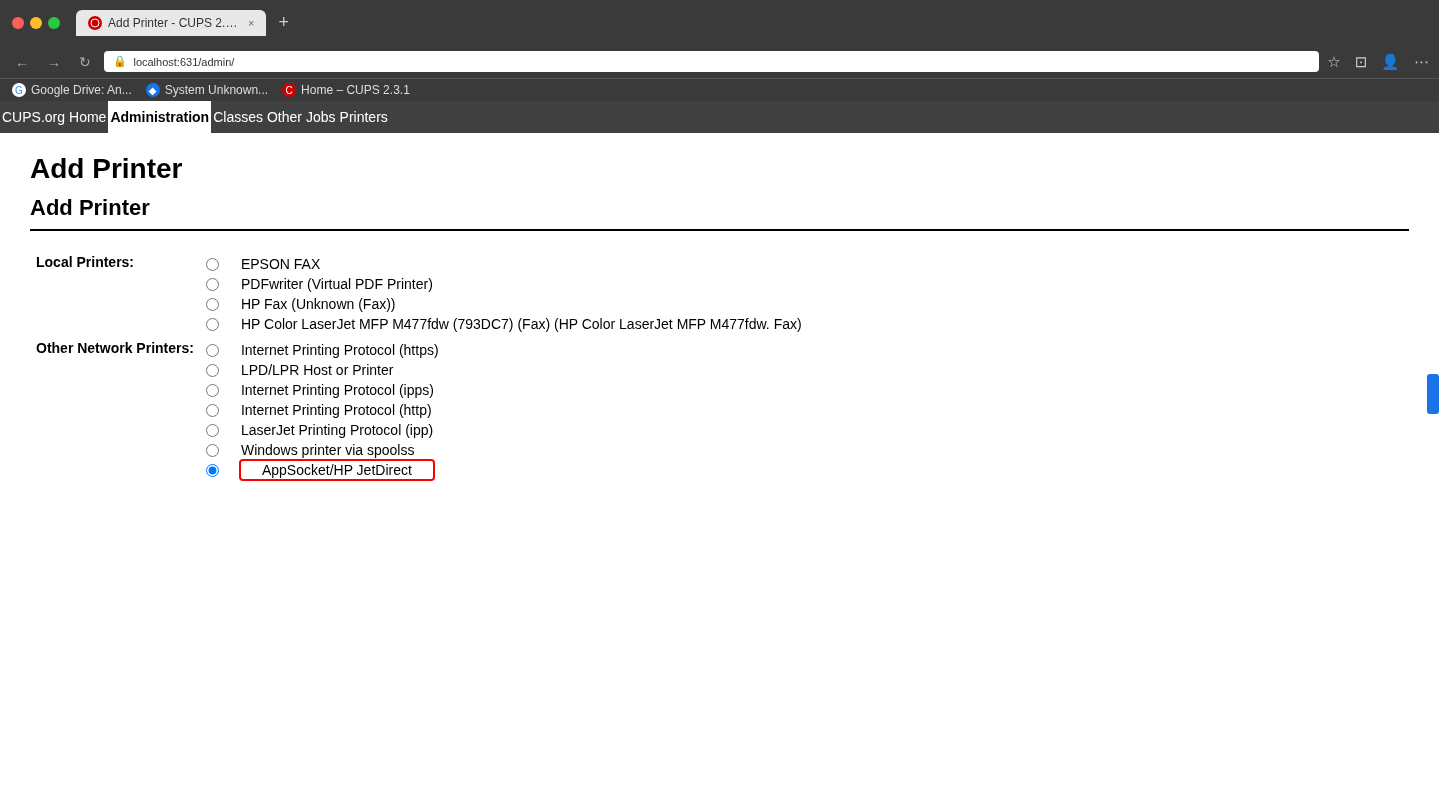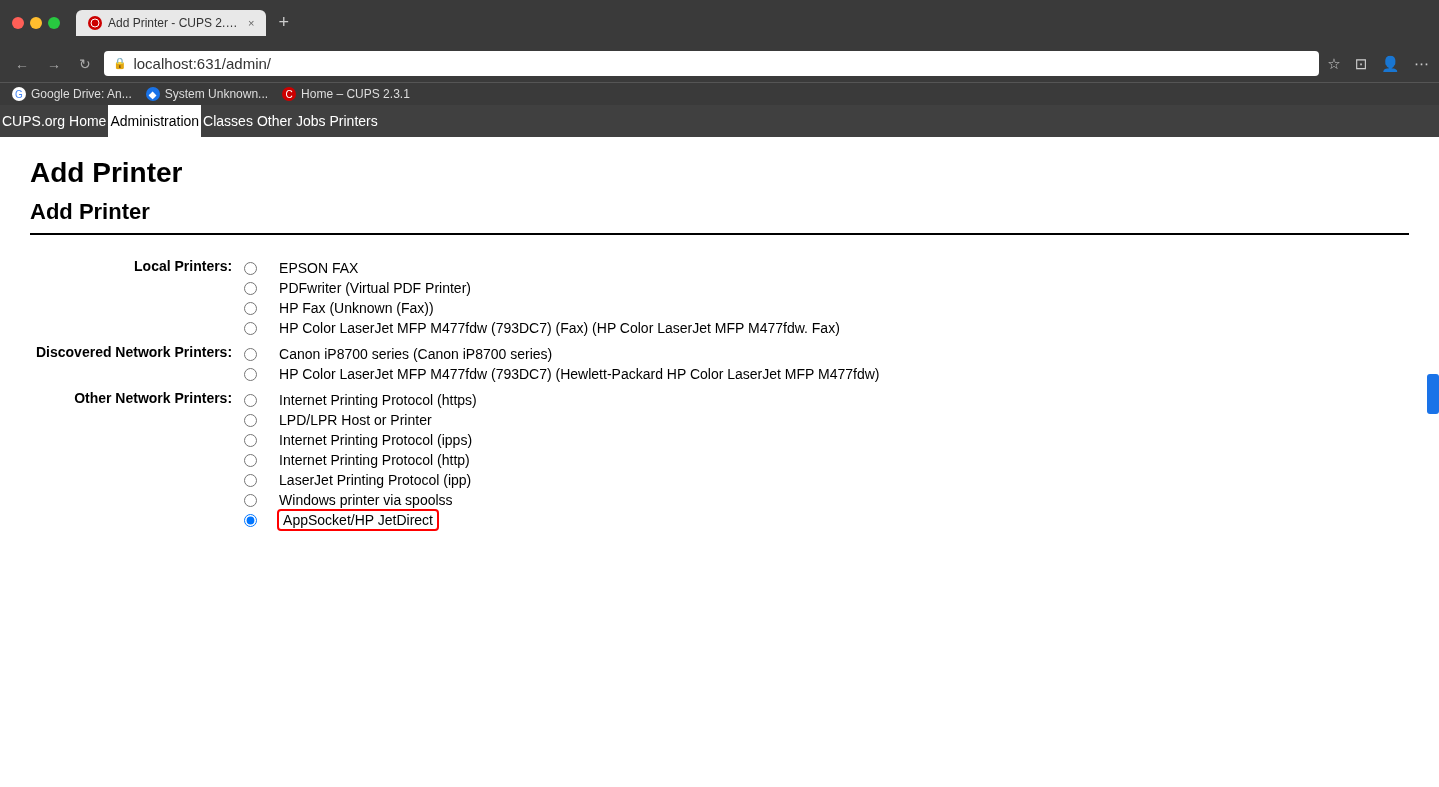--- a/index.html
+++ b/index.html
@@ -19,50 +19,50 @@
     .tab-favicon { width: 14px; height: 14px; background: #888; border-radius: 2px; font-size: 9px; display: flex; align-items: center; justify-content: center; color: #fff; }
     .tab-title { font-size: 12px; color: #333; white-space: nowrap; overflow: hidden; text-overflow: ellipsis; max-width: 130px; }
     .browser-tab:not(.active) .tab-title { color: #ccc; }
     .tab-close { font-size: 11px; color: #666; cursor: pointer; margin-left: 4px; }
     .new-tab-btn { color: #ccc; font-size: 18px; padding: 4px 8px; cursor: pointer; }
 
     .address-bar-row { display: flex; align-items: center; padding: 6px 10px; gap: 8px; background: #3a3a3a; }
     .nav-btn { color: #aaa; font-size: 14px; cursor: pointer; padding: 2px 5px; }
     .address-bar { flex: 1; background: #fff; border-radius: 4px; padding: 4px 10px; font-size: 13px; color: #333; display: flex; align-items: center; gap: 6px; }
     .address-lock { font-size: 11px; color: #666; }
-    .address-text { color: #333; font-size: 15px; }
+    .address-text { color: #333; font-size: 11px; }
     .toolbar-right { display: flex; gap: 14px; align-items: center; color: #ccc; font-size: 15px; }
 
     
     .bookmarks-bar { background: #3a3a3a; padding: 4px 12px; display: flex; gap: 14px; align-items: center; border-top: 1px solid #555; }
     .bookmark-item { display: flex; align-items: center; gap: 5px; color: #ddd; font-size: 12px; cursor: pointer; white-space: nowrap; }
     .bookmark-icon { width: 14px; height: 14px; border-radius: 50%; display: flex; align-items: center; justify-content: center; font-size: 10px; }
     .bm-google { background: #fff; color: #4285f4; }
     .bm-blue { background: #1a73e8; color: #fff; }
     .bm-cups { background: #c00; color: #fff; }
 
     
     .cups-nav { background: #404040; display: flex; align-items: stretch; padding: 0; }
     .cups-nav a { color: #fff; text-decoration: none; padding: 8px 2px; font-size: 14px; display: inline-block; }
-    .cups-nav a.active { background: #fff; color: #000; font-weight: 400; }
+    .cups-nav a.active { background: #fff; color: #000; font-weight: 700; }
 
     
     .main-content { padding: 20px 30px; }
     .page-title { font-size: 28px; font-weight: bold; color: #000; margin-bottom: 10px; }
     .section-title { font-size: 22px; font-weight: bold; color: #000; border-bottom: 2px solid #000; padding-bottom: 8px; margin-bottom: 20px; }
 
     .printer-form { margin-top: 10px; }
     .form-table { border-collapse: collapse; }
     .form-table td { padding: 3px 6px; vertical-align: top; }
-    .label-cell { text-align: right; font-weight: bold; white-space: nowrap; padding-right: 10px; vertical-align: top; padding-top: 4px; }
+    .label-cell { font-weight: bold; white-space: nowrap; padding-right: 10px; vertical-align: top; padding-top: 4px; }
     .options-cell { }
     .radio-row { display: flex; align-items: center; gap: 22px; padding: 2px 0; }
     .radio-row input[type="radio"] { margin: 0; cursor: pointer; }
     .radio-row label { font-size: 14px; color: #000; cursor: pointer; }
-    .selected-highlight { background: transparent; outline: 2px solid red; border-radius: 2px; padding: 1px 4px; }
+    .selected-highlight { background: transparent; outline: 2px solid red; border-radius: 2px; padding: 1px 21px; }
 
     .continue-btn-wrapper { margin-top: 14px; padding-left: 6px; }
     .continue-btn { border: 1px solid #999; background: #e8e8e8; padding: 4px 14px; font-size: 13px; cursor: pointer; border-radius: 2px; outline: 2px solid red; }
 
     .scroll-indicator { position: fixed; right: 0; top: 50%; transform: translateY(-50%); width: 12px; background: #1a73e8; height: 40px; border-radius: 3px; }
   </style>
 </head>
 <body>
 
 <div class="browser-chrome">
@@ -152,33 +152,20 @@
               <input type="radio" name="printer" id="hp-fax" value="hp-fax" style="">
               <label for="hp-fax">HP Fax (Unknown (Fax))</label>
             </div>
             <div class="radio-row">
               <input type="radio" name="printer" id="hp-color-fax" value="hp-color-fax" style="">
               <label for="hp-color-fax">HP Color LaserJet MFP M477fdw (793DC7) (Fax) (HP Color LaserJet MFP M477fdw. Fax)</label>
             </div>
           </td>
         </tr>
 
-        <tr>
-          <td class="label-cell">Discovered Network Printers:</td>
-          <td class="options-cell">
-            <div class="radio-row">
-              <input type="radio" name="printer" id="canon-ip8700" value="canon-ip8700" style="">
-              <label for="canon-ip8700">Canon iP8700 series (Canon iP8700 series)</label>
-            </div>
-            <div class="radio-row">
-              <input type="radio" name="printer" id="hp-color-network" value="hp-color-network" style="">
-              <label for="hp-color-network">HP Color LaserJet MFP M477fdw (793DC7) (Hewlett-Packard HP Color LaserJet MFP M477fdw)</label>
-            </div>
-          </td>
-        </tr>
 
         <tr>
           <td class="label-cell">Other Network Printers:</td>
           <td class="options-cell">
             <div class="radio-row">
               <input type="radio" name="printer" id="ipp-https" value="ipp-https" style="">
               <label for="ipp-https">Internet Printing Protocol (https)</label>
             </div>
             <div class="radio-row">
               <input type="radio" name="printer" id="lpd" value="lpd" style="">

